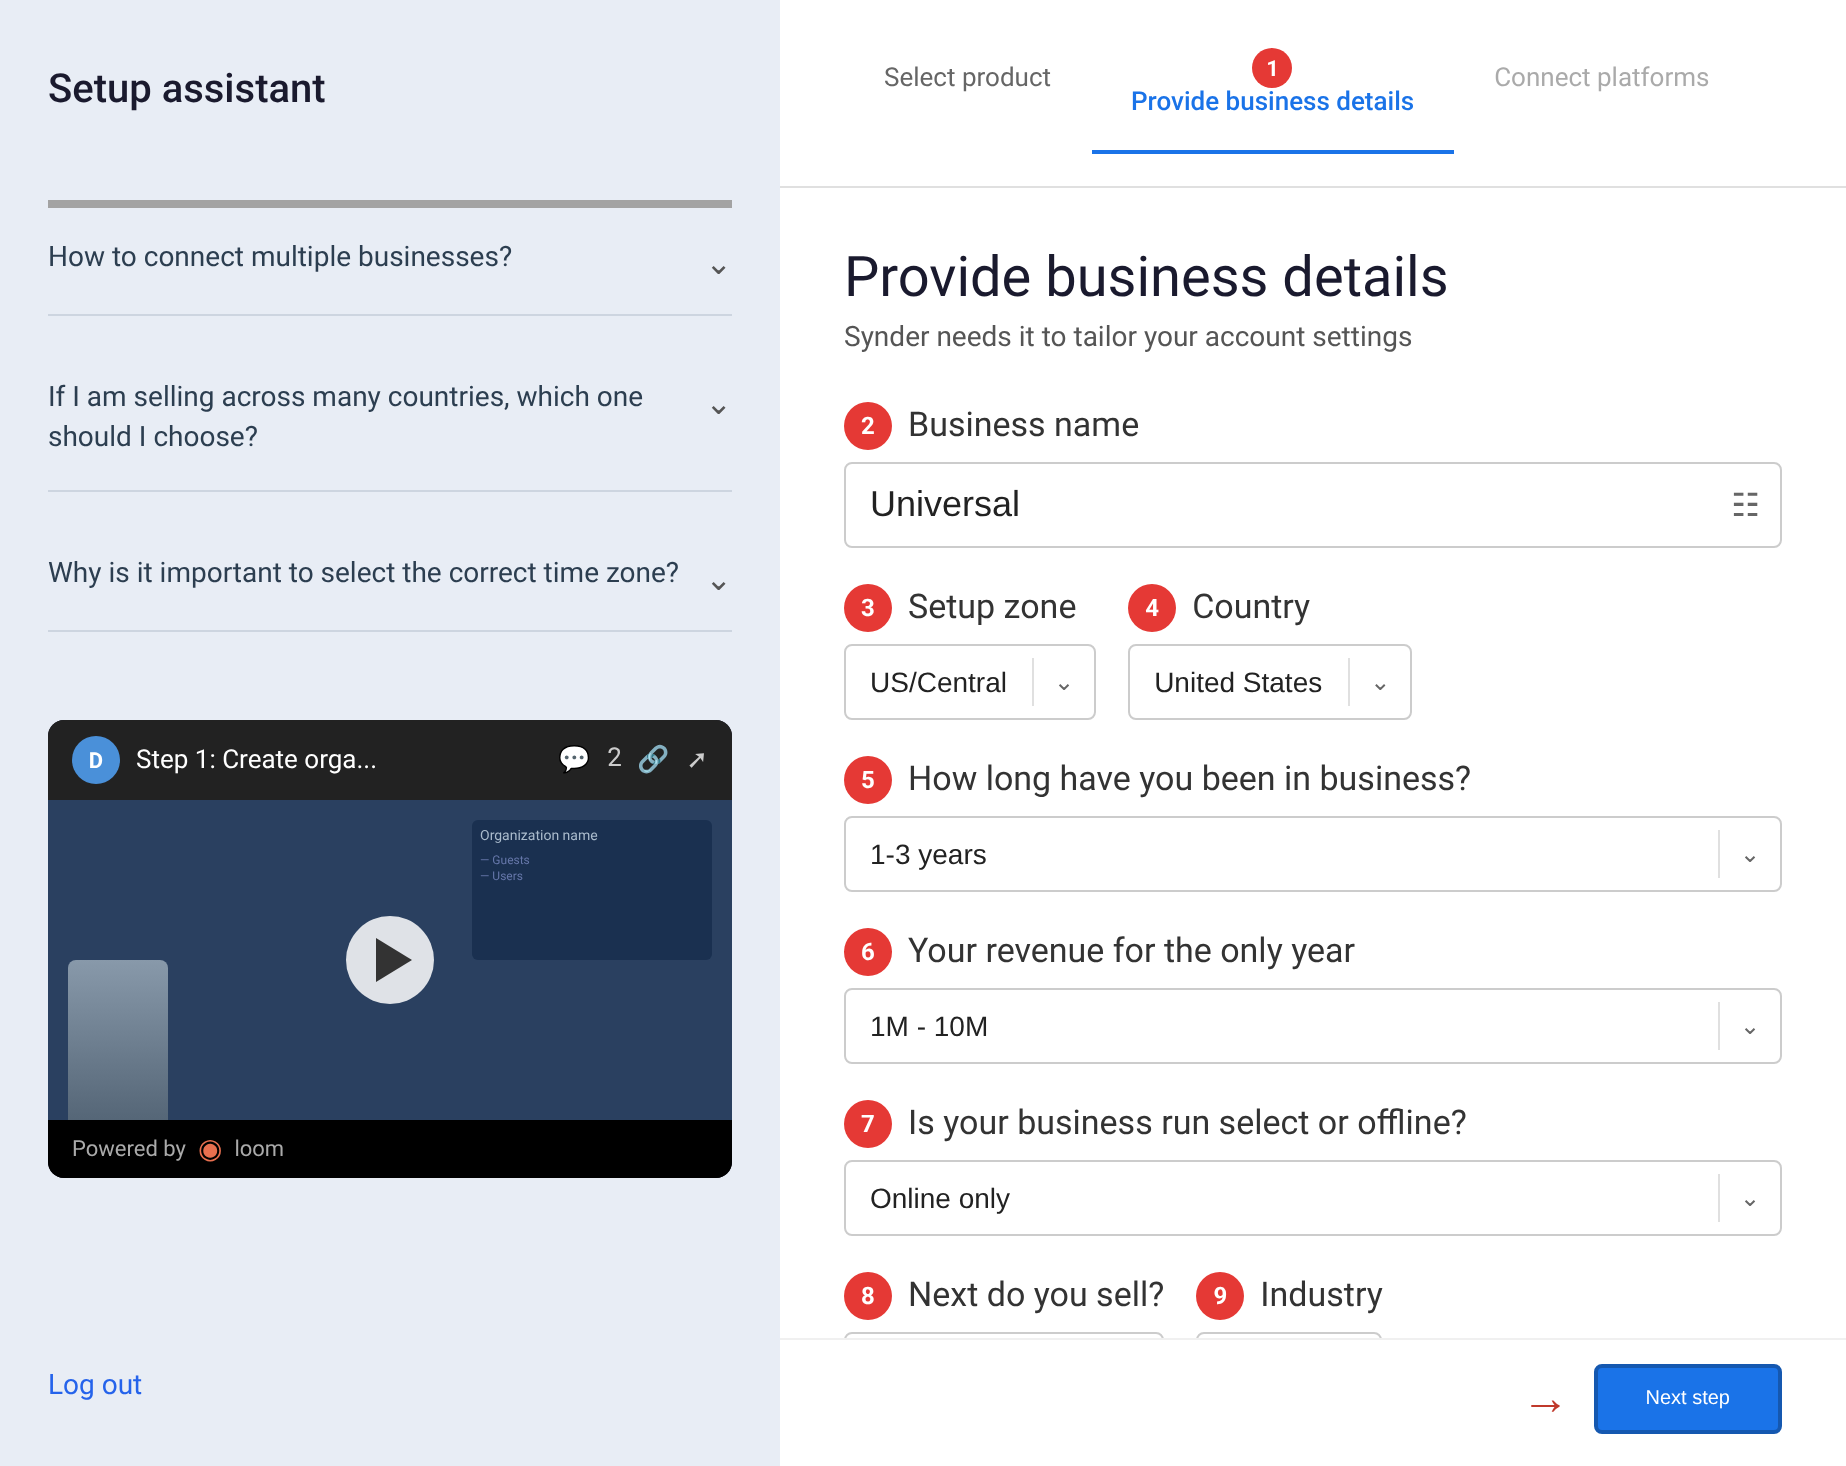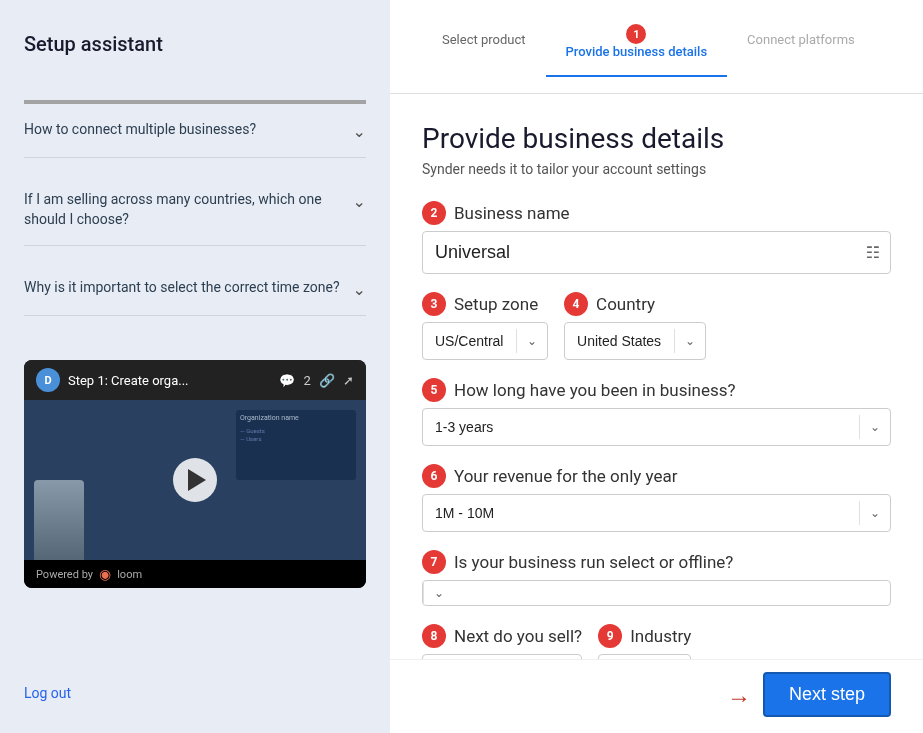--- a/index.html
+++ b/index.html
@@ -235,21 +235,21 @@
       gap: 12px;
       border-top: 1px solid #f0f0f0;
     }
     .arrow-icon { color: #c0392b; font-size: 24px; }
     .next-btn {
       background: #1a73e8;
       color: white;
       border: none;
       border-radius: 4px;
       padding: 10px 24px;
-      font-size: 18px;
+      font-size: 10px;
       font-weight: 500;
       cursor: pointer;
       border: 2px solid #1558b0;
     }
 
     
     .thumbnail-person {
       position: absolute; bottom: 0; left: 10px;
       width: 50px; height: 80px;
       background: linear-gradient(to bottom, #8899aa, #556677);
@@ -402,20 +402,23 @@
         <span class="select-arrow">⌄</span>
       </div>
     </div>
 
     <div class="labeled-field">
       <div class="field-with-num">
         <span class="num-badge">7</span>
         <span class="field-label">Is your business run select or offline?</span>
       </div>
       <div class="select-wrapper">
+        <select>
+          <option>Online only</option>
+        </select>
         <div class="select-divider"></div>
         <span class="select-arrow">⌄</span>
       </div>
     </div>
 
     <div class="field-row">
       <div class="labeled-field">
         <div class="field-with-num">
           <span class="num-badge">8</span>
           <span class="field-label">Next do you sell?</span>

